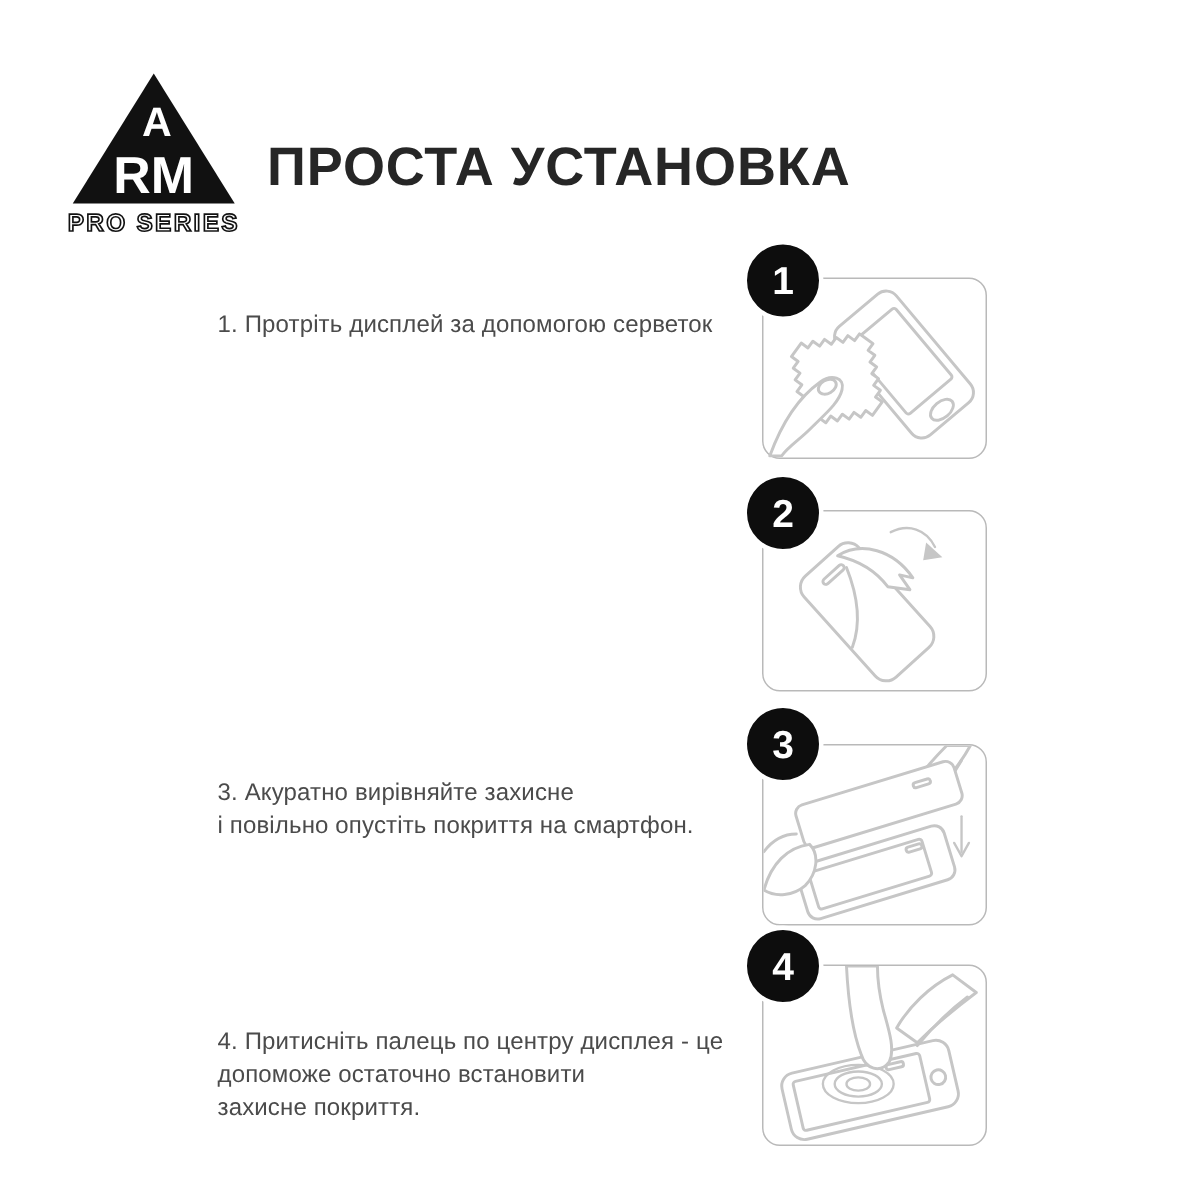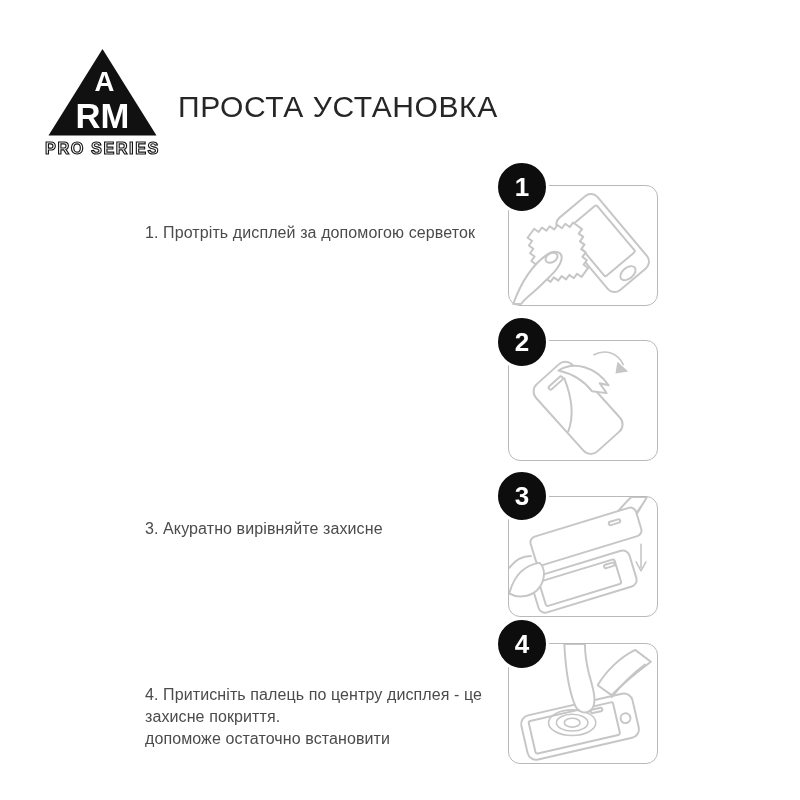--- a/index.html
+++ b/index.html
@@ -5,29 +5,29 @@
   html,body{margin:0;padding:0;background:#ffffff;}
   .canvas{
     position:relative;width:800px;height:800px;background:#ffffff;overflow:hidden;
     font-family:"Liberation Sans", sans-serif;
   }
   
   .logo{position:absolute;left:45px;top:48px;width:115px;height:110px;}
   
   .title{
     position:absolute;left:178px;top:90px;
-    font-size:30px;font-weight:normal;color:#262626;letter-spacing:.6px;white-space:nowrap;
+    font-size:36px;font-weight:bold;color:#262626;letter-spacing:.6px;white-space:nowrap;
   }
   
   .step-text{
     position:absolute;left:145px;width:372px;
     font-size:16px;line-height:22px;color:#4b4b4b;letter-spacing:.1px;
   }
   .step-text .line{white-space:nowrap;}
-  .t1{top:206px;margin-top:16px;} .t2{top:388px;} .t3{top:518px;} .t4{top:684px;}
+  .t1{top:206px;} .t2{top:388px;} .t3{top:518px;} .t4{top:684px;}
   
   .frame{
     position:absolute;left:508px;width:150px;height:121px;
     border:1.5px solid #b9b9b9;border-radius:12px;background:#ffffff;box-sizing:border-box;
   }
   .f1{top:185px;} .f2{top:340px;} .f3{top:496px;} .f4{top:643px;}
   .frame svg{position:absolute;left:0;top:0;width:100%;height:100%;}
   
   .badge{
     position:absolute;left:495px;width:48px;height:48px;border-radius:50%;
@@ -58,26 +58,27 @@
 
   <div class="title">ПРОСТА УСТАНОВКА</div>
 
   <div class="step-text t1">
     <div class="line">1. Протріть дисплей за допомогою серветок</div>
   </div>
 
 
   <div class="step-text t3">
     <div class="line">3. Акуратно вирівняйте захисне</div>
+    <div class="line">і повільно опустіть покриття на смартфон.</div>
   </div>
 
   <div class="step-text t4">
     <div class="line">4. Притисніть палець по центру дисплея - це</div>
+    <div class="line">допоможе остаточно встановити</div>
     <div class="line">захисне покриття.</div>
-    <div class="line">допоможе остаточно встановити</div>
   </div>
 
   <div class="frame f1">
     <svg viewBox="0 0 150 121">
       <g class="art">
 
         <g transform="translate(95,58) rotate(-40)">
           <rect x="-26" y="-48" width="52" height="96" rx="9"></rect>
           <rect class="nf" x="-20" y="-34" width="40" height="62" rx="2"></rect>
           <ellipse class="nf" cx="0" cy="40" rx="9" ry="5.5"></ellipse>

